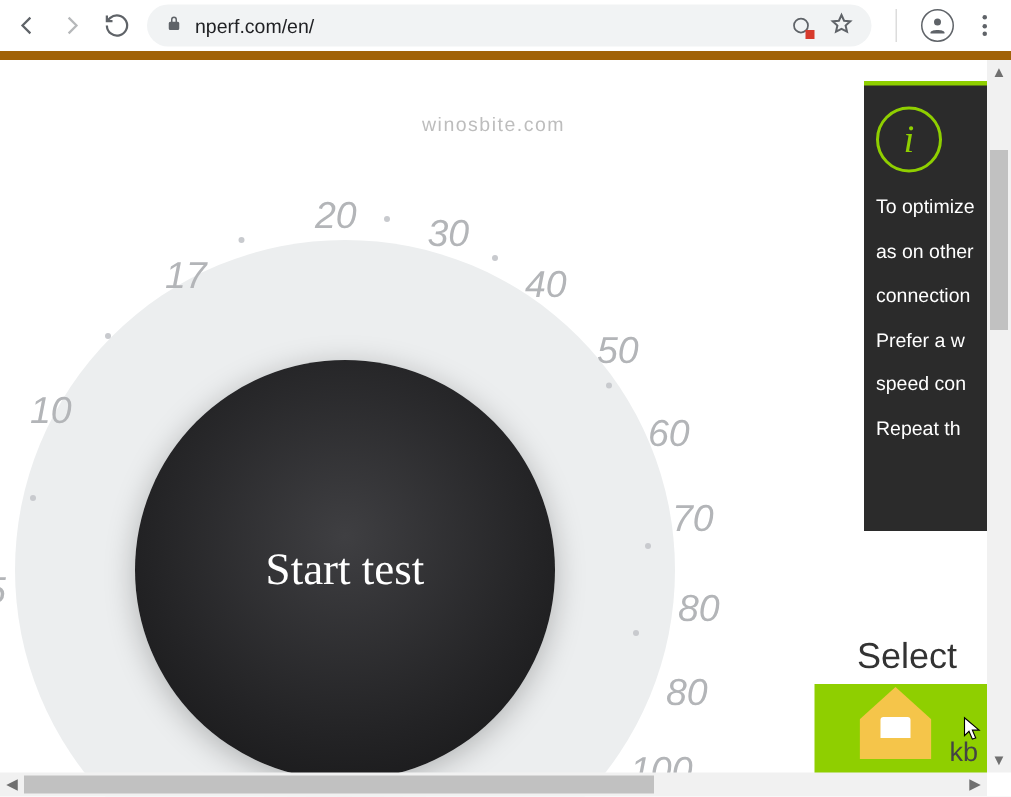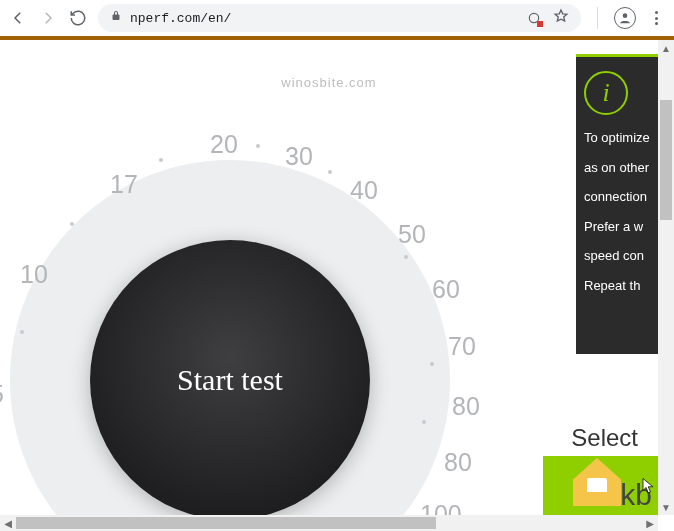--- a/index.html
+++ b/index.html
@@ -12,22 +12,21 @@
     position: relative;
   }
   
   .chrome-bar {
     height: 40px;
     background: #fff;
     display: flex;
     align-items: center;
     padding: 0 8px;
     gap: 10px;
-    border-bottom: 4px solid #a16207;
-    font-family: Liberation Mono, monospace;
+    border-bottom: 6px solid #a16207;
   }
   .chrome-icon {
     width: 20px;
     height: 20px;
     display: flex;
     align-items: center;
     justify-content: center;
     color: #5f6368;
     flex-shrink: 0;
   }
@@ -145,20 +144,21 @@
     transform: rotate(-58deg);
     clip-path: polygon(0% 55%, 100% 55%, 100% 100%, 0% 100%);
     pointer-events:none;
   }
 
   .tick-label {
     position:absolute;
     font-size:25px;
     color:#b3b5b8;
     font-weight:400;
+    font-style:italic;
   }
   .tick-small {
     position: absolute;
     width: 4px;
     height: 4px;
     border-radius: 50%;
     background: #c8cace;
   }
 
   
@@ -192,21 +192,21 @@
     right:20px; top:384px;
     font-size:24px; color:#333;
   }
   .select-box {
     position:absolute;
     right:0; top:416px;
     width:115px; height:60px;
     background:#8fcf00;
     display:flex; align-items:flex-end; justify-content:flex-end;
     padding:4px 6px;
-    font-size:30px; color:#444; font-weight:500;
+    font-size:18px; color:#444; font-weight:500;
   }
   .select-box .home-icon {
     position:absolute; left:30px; top:2px;
     width:48px; height:48px;
     display:flex; align-items:center; justify-content:center;
     background:#f5c54a;
     clip-path: polygon(50% 0%, 100% 45%, 100% 100%, 0 100%, 0 45%);
   }
   .select-box .home-icon::after {
     content:"";

